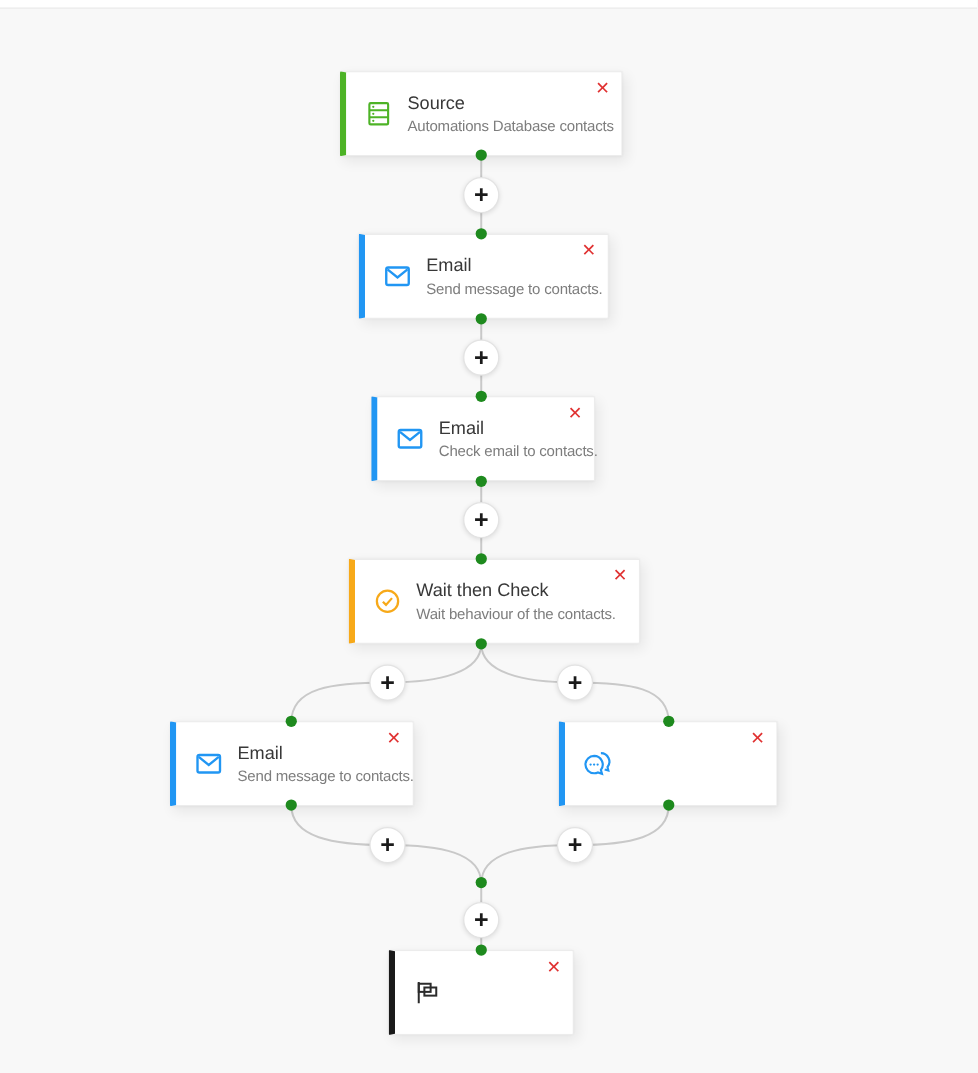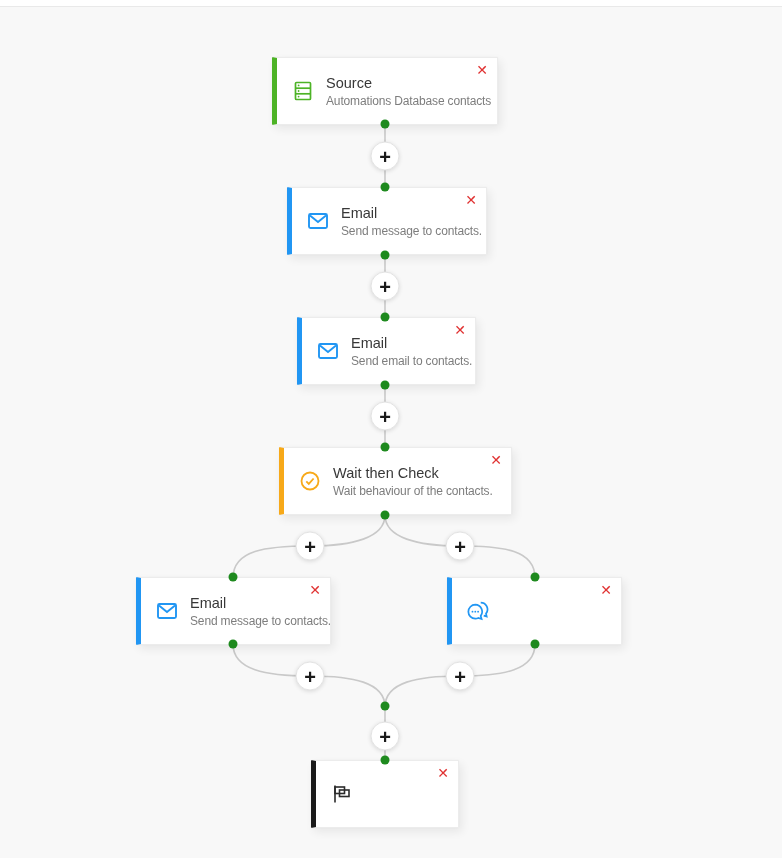--- a/index.html
+++ b/index.html
@@ -89,21 +89,21 @@
 
   <div class="node accent-blue" style="left:297px;top:317px;width:179px;">
     <span class="icon icon-blue">
       <svg class="ic" width="26" height="24" viewBox="0 0 24 24" fill="none" stroke="currentColor" stroke-width="1.9">
         <rect x="3" y="5" width="18" height="14" rx="1.5"></rect>
         <polyline points="4,6.5 12,13 20,6.5"></polyline>
       </svg>
     </span>
     <div class="texts">
       <div class="title">Email</div>
-      <div class="subtitle">Send email to contacts.</div>
+      <div class="subtitle">Check email to contacts.</div>
     </div>
     <button class="delete">✕</button>
   </div>
 
   <div class="node accent-orange" style="left:267px;top:447px;width:233px;">
     <span class="icon icon-orange">
       <svg class="ic" width="24" height="24" viewBox="0 0 24 24" fill="none" stroke="currentColor" stroke-width="1.8">
         <circle cx="12" cy="12" r="8.5"></circle>
         <path d="M8.3 12.4 L10.8 14.9 L15.6 9.5"></path>
       </svg>

